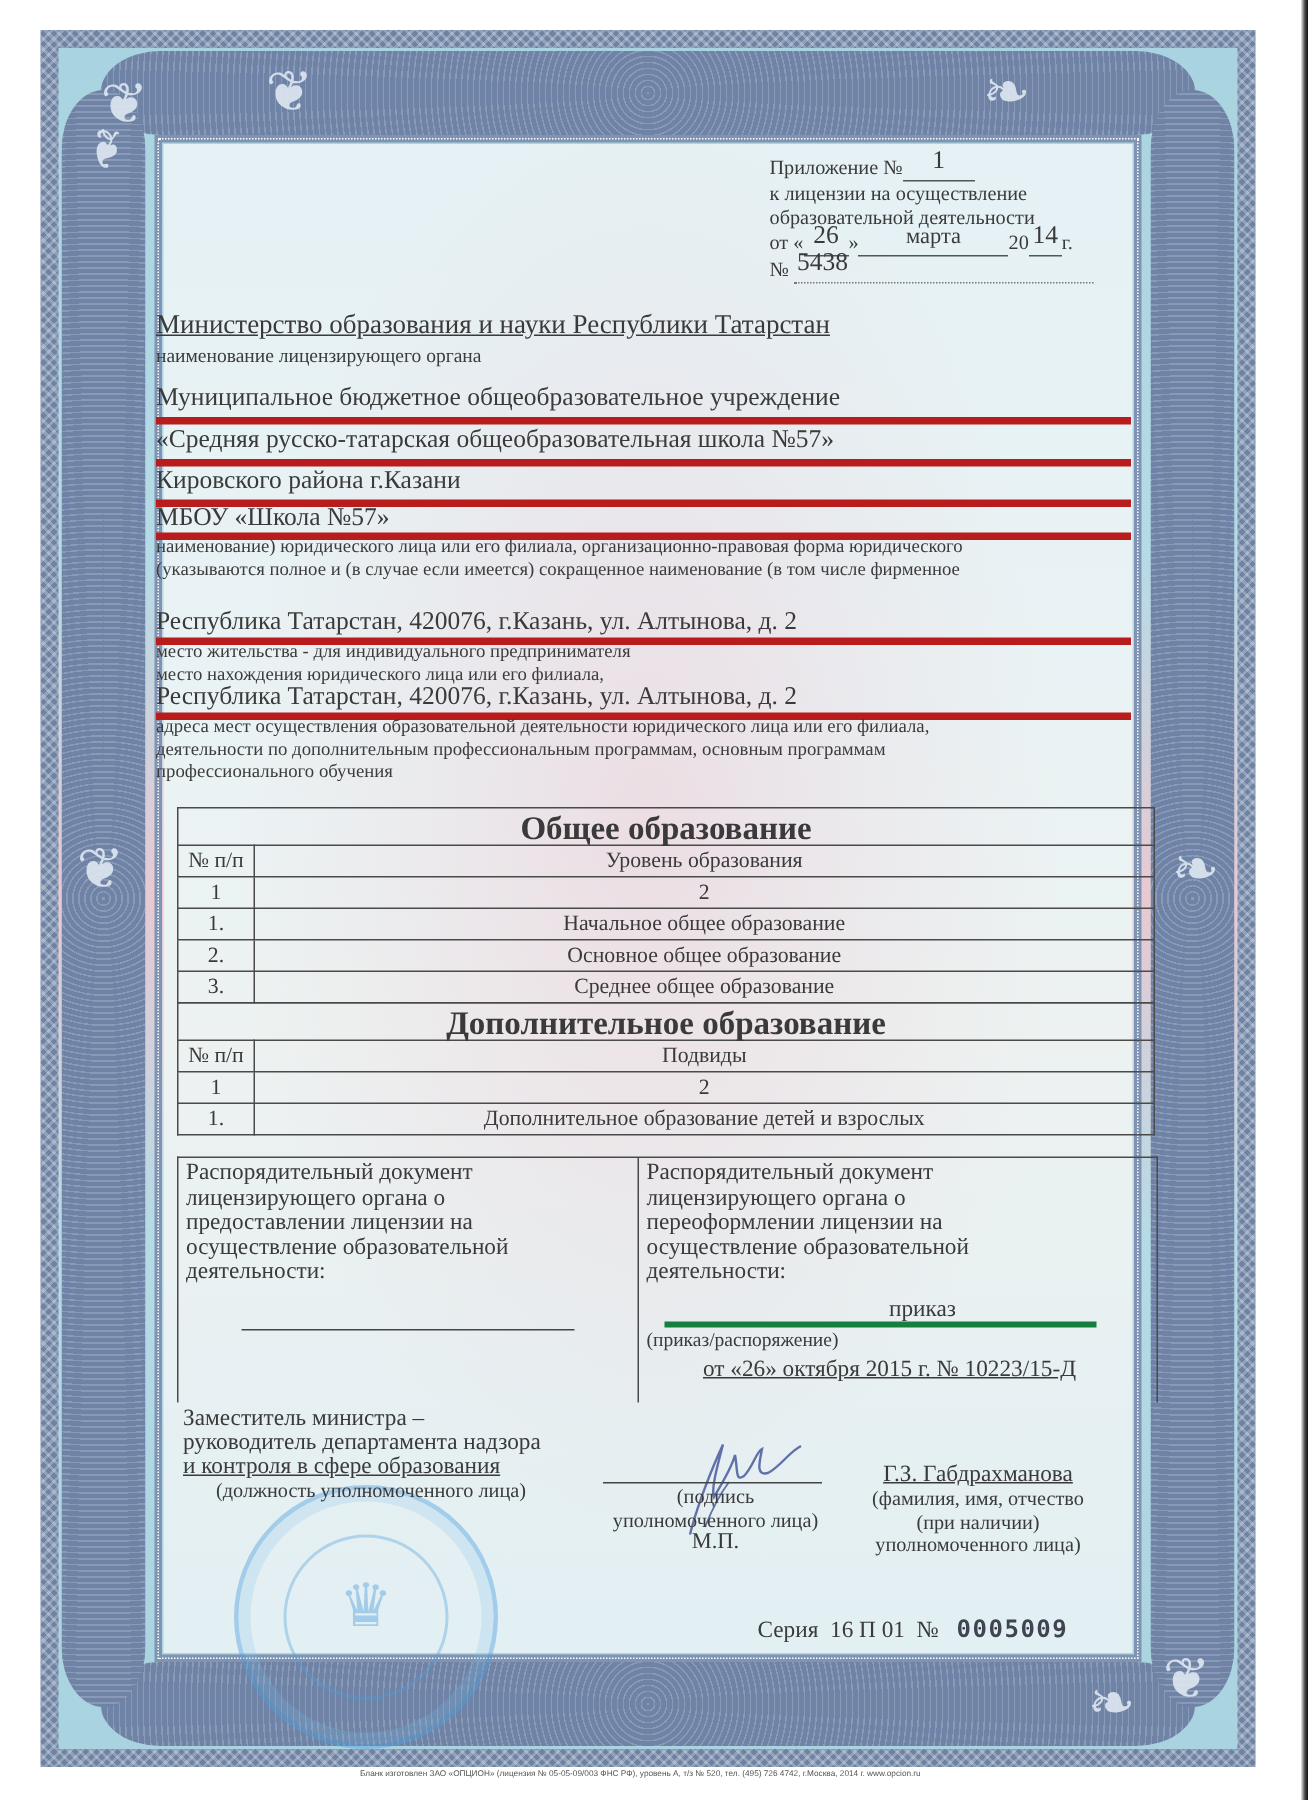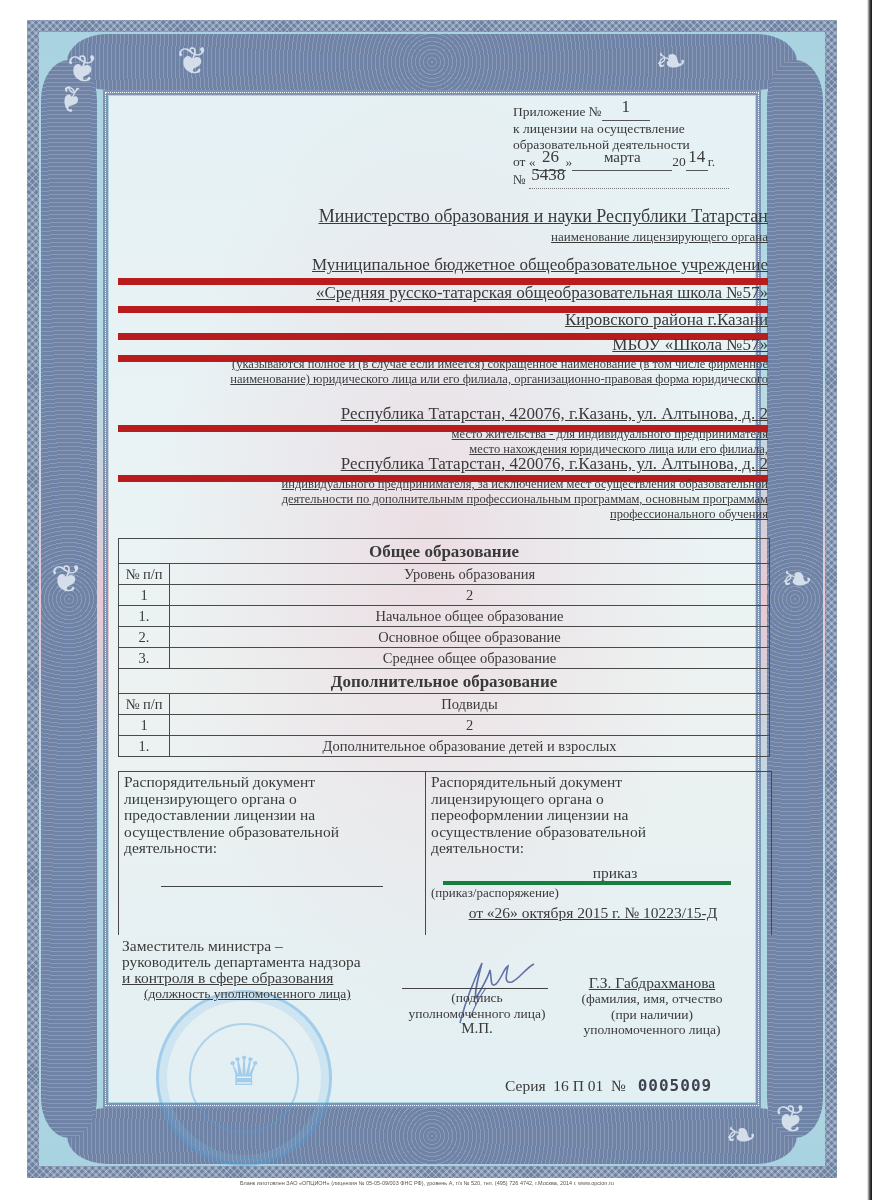--- a/index.html
+++ b/index.html
@@ -42,28 +42,28 @@
   }
   .swirl {
     position: absolute; color: #dfe8f2; font-size: 38px; line-height: 1; opacity: 0.9;
     font-family: "DejaVu Sans", sans-serif;
   }
   
   .abs { position: absolute; }
   .appx { left: 513px; top: 103px; font-size: 13.5px; line-height: 16px; width: 230px; }
   .appx .blank { display: inline-block; border-bottom: 1px solid #555; text-align: center; position: relative; }
   .appx .hand { font-size: 17px; position: relative; top: -4px; }
-  .line { position: absolute; left: 118px; width: 650px; text-align: right; text-decoration: underline; }
-  .rule { border-bottom: 7px solid #b91c1c; }
+  .line { position: absolute; left: 104px; width: 650px; text-align: left; }
+  .rule { border-bottom: 5px solid #b91c1c; }
   .big { font-size: 17px; }
   .small { font-size: 12.5px; line-height: 15px; color: #3c3c3c; }
   table.grid { position: absolute; left: 118px; width: 652px; border-collapse: collapse; font-size: 14.5px; }
   table.grid td { border: 1px solid #4a4a4a; text-align: center; padding: 0; height: 20px; line-height: 19px; }
   table.grid td.num { width: 50px; }
-  table.grid td.head { font-weight: bold; font-size: 17px; height: 24px; }
+  table.grid td.head { font-weight: bold; font-size: 22px; height: 24px; }
   .docs { position: absolute; left: 118px; top: 771px; width: 652px; height: 163px; border: 1px solid #4a4a4a; border-bottom: none; display: flex; }
   .docs .col { position: relative; font-size: 15.5px; line-height: 16.5px; padding: 2px 0 0 5px; box-sizing: border-box; }
   .docs .col.left { width: 307px; border-right: 1px solid #4a4a4a; }
   .docs .col.right { flex: 1; }
   .sigblock { position: absolute; font-size: 15.5px; line-height: 16px; }
   .stamp {
     position: absolute; left: 156px; top: 990px; width: 170px; height: 170px; border-radius: 50%;
     border: 3px solid rgba(80,160,220,0.55); box-shadow: inset 0 0 0 8px rgba(120,190,235,0.25);
     opacity: 0.8;
   }
@@ -115,33 +115,33 @@
 <div class="line big" style="top:206px;">
   <span style="text-decoration:underline;font-size:18px;">Министерство образования и науки Республики Татарстан</span>
 </div>
 <div class="line small" style="top:229px;font-size:13px;">наименование лицензирующего органа</div>
 
 <div class="line big rule" style="top:255px;height:23px;">Муниципальное бюджетное общеобразовательное учреждение</div>
 <div class="line big rule" style="top:283px;height:23px;">«Средняя русско-татарская общеобразовательная школа №57»</div>
 <div class="line big rule" style="top:310px;height:23px;">Кировского района  г.Казани</div>
 <div class="line big rule" style="top:335px;height:20px;">МБОУ «Школа №57»</div>
 <div class="line small" style="top:357px;">
+  <div>наименование) юридического лица или его филиала, организационно-правовая форма юридического</div>
   <div>(указываются полное и (в случае если имеется) сокращенное наименование (в том числе фирменное</div>
-  <div>наименование) юридического лица или его филиала, организационно-правовая форма юридического</div>
 </div>
 
 <div class="line big rule" style="top:404px;height:21px;">Республика Татарстан, 420076, г.Казань, ул. Алтынова, д. 2</div>
 <div class="line small" style="top:427px;">
   <div>место жительства - для индивидуального предпринимателя</div>
   <div>место нахождения юридического лица или его филиала,</div>
 </div>
 
 <div class="line big rule" style="top:454px;height:21px;">Республика Татарстан, 420076, г.Казань, ул. Алтынова, д. 2</div>
 <div class="line small" style="top:477px;">
-  <div>индивидуального предпринимателя, за исключением мест осуществления образовательной</div>
+  <div>адреса мест осуществления образовательной деятельности юридического лица или его филиала,</div>
   <div>деятельности по дополнительным профессиональным программам, основным программам</div>
   <div>профессионального обучения</div>
 </div>
 
 <table class="grid" style="top:538px;">
   <tbody>
       <tr>
         <td class="head" colspan="2">Общее образование</td>
       </tr>
   <tr>
@@ -214,21 +214,21 @@
 
 <div class="stamp">
   <div class="inner"></div>
   <div class="eagle">♛</div>
 </div>
 
 <div class="sigblock" style="left:122px;top:938px;">
   <div>Заместитель министра –</div>
   <div>руководитель департамента надзора</div>
   <div style="text-decoration:underline;">и контроля в сфере образования</div>
-  <div style="font-size:13.5px;padding-left:22px;text-decoration:underline;">(должность уполномоченного лица)</div>
+  <div style="font-size:13.5px;padding-left:22px;">(должность уполномоченного лица)</div>
 </div>
 
 <svg class="signature" viewBox="0 0 120 80">
   <path d="M30 75 C 35 55, 45 30, 52 15 C 48 30, 44 45, 46 50 C 52 40, 58 30, 60 22 C 62 32, 60 40, 66 36 C 72 30, 74 20, 78 18 C 76 28, 74 36, 82 34 C 90 30, 96 20, 104 16" fill="none" stroke="#6070a8" stroke-width="1.6"></path>
   <path d="M40 70 C 44 60, 50 48, 56 40" fill="none" stroke="#6070a8" stroke-width="1.2"></path>
 </svg>
 <div style="position:absolute;left:402px;top:988px;width:146px;border-bottom:1px solid #444;"></div>
 <div class="sigblock" style="left:402px;top:990px;width:150px;text-align:center;font-size:13.5px;line-height:15.5px;">
   <div>(подпись</div>
   <div>уполномоченного лица)</div>

